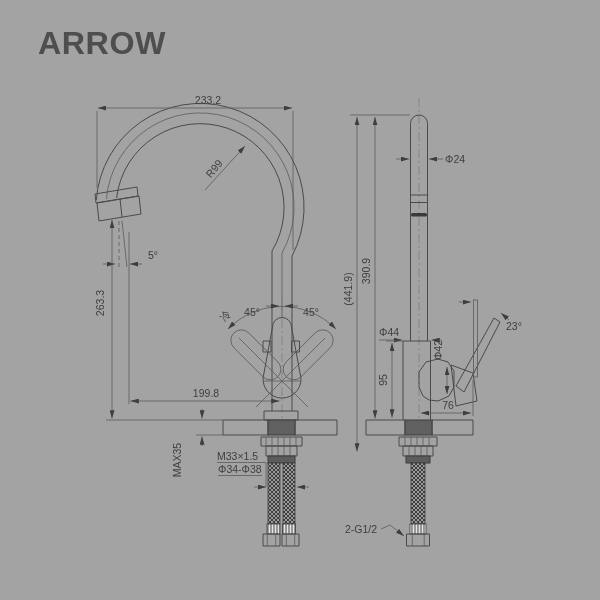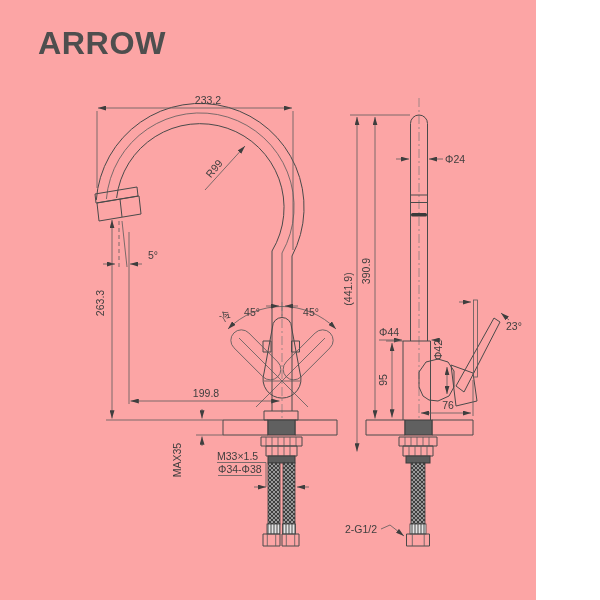--- a/index.html
+++ b/index.html
@@ -1,17 +1,17 @@
 <!DOCTYPE html>
 <html><head>
 <meta charset="utf-8">
 <style>
   html,body{margin:0;padding:0;background:#fff;}
   #canvas{
-    position:relative;width:536px;height:600px;background:#fca5a5;overflow:hidden;
+    position:relative;width:600px;height:600px;background:#a3a3a3;overflow:hidden;
     font-family:"Liberation Sans", sans-serif;
   }
   #logo{
     position:absolute;left:38px;top:26px;
     font-size:31px;font-weight:700;color:#4e4e4e;letter-spacing:.5px;
     transform:scaleX(1.04);transform-origin:left center;
   }
   svg{position:absolute;left:0;top:0;}
   svg text{fill:#3e3e3e;font-family:"Liberation Sans", sans-serif;font-size:10.5px;}
   .ln{stroke:#4a4a4a;stroke-width:1;fill:none;stroke-linejoin:round;}

